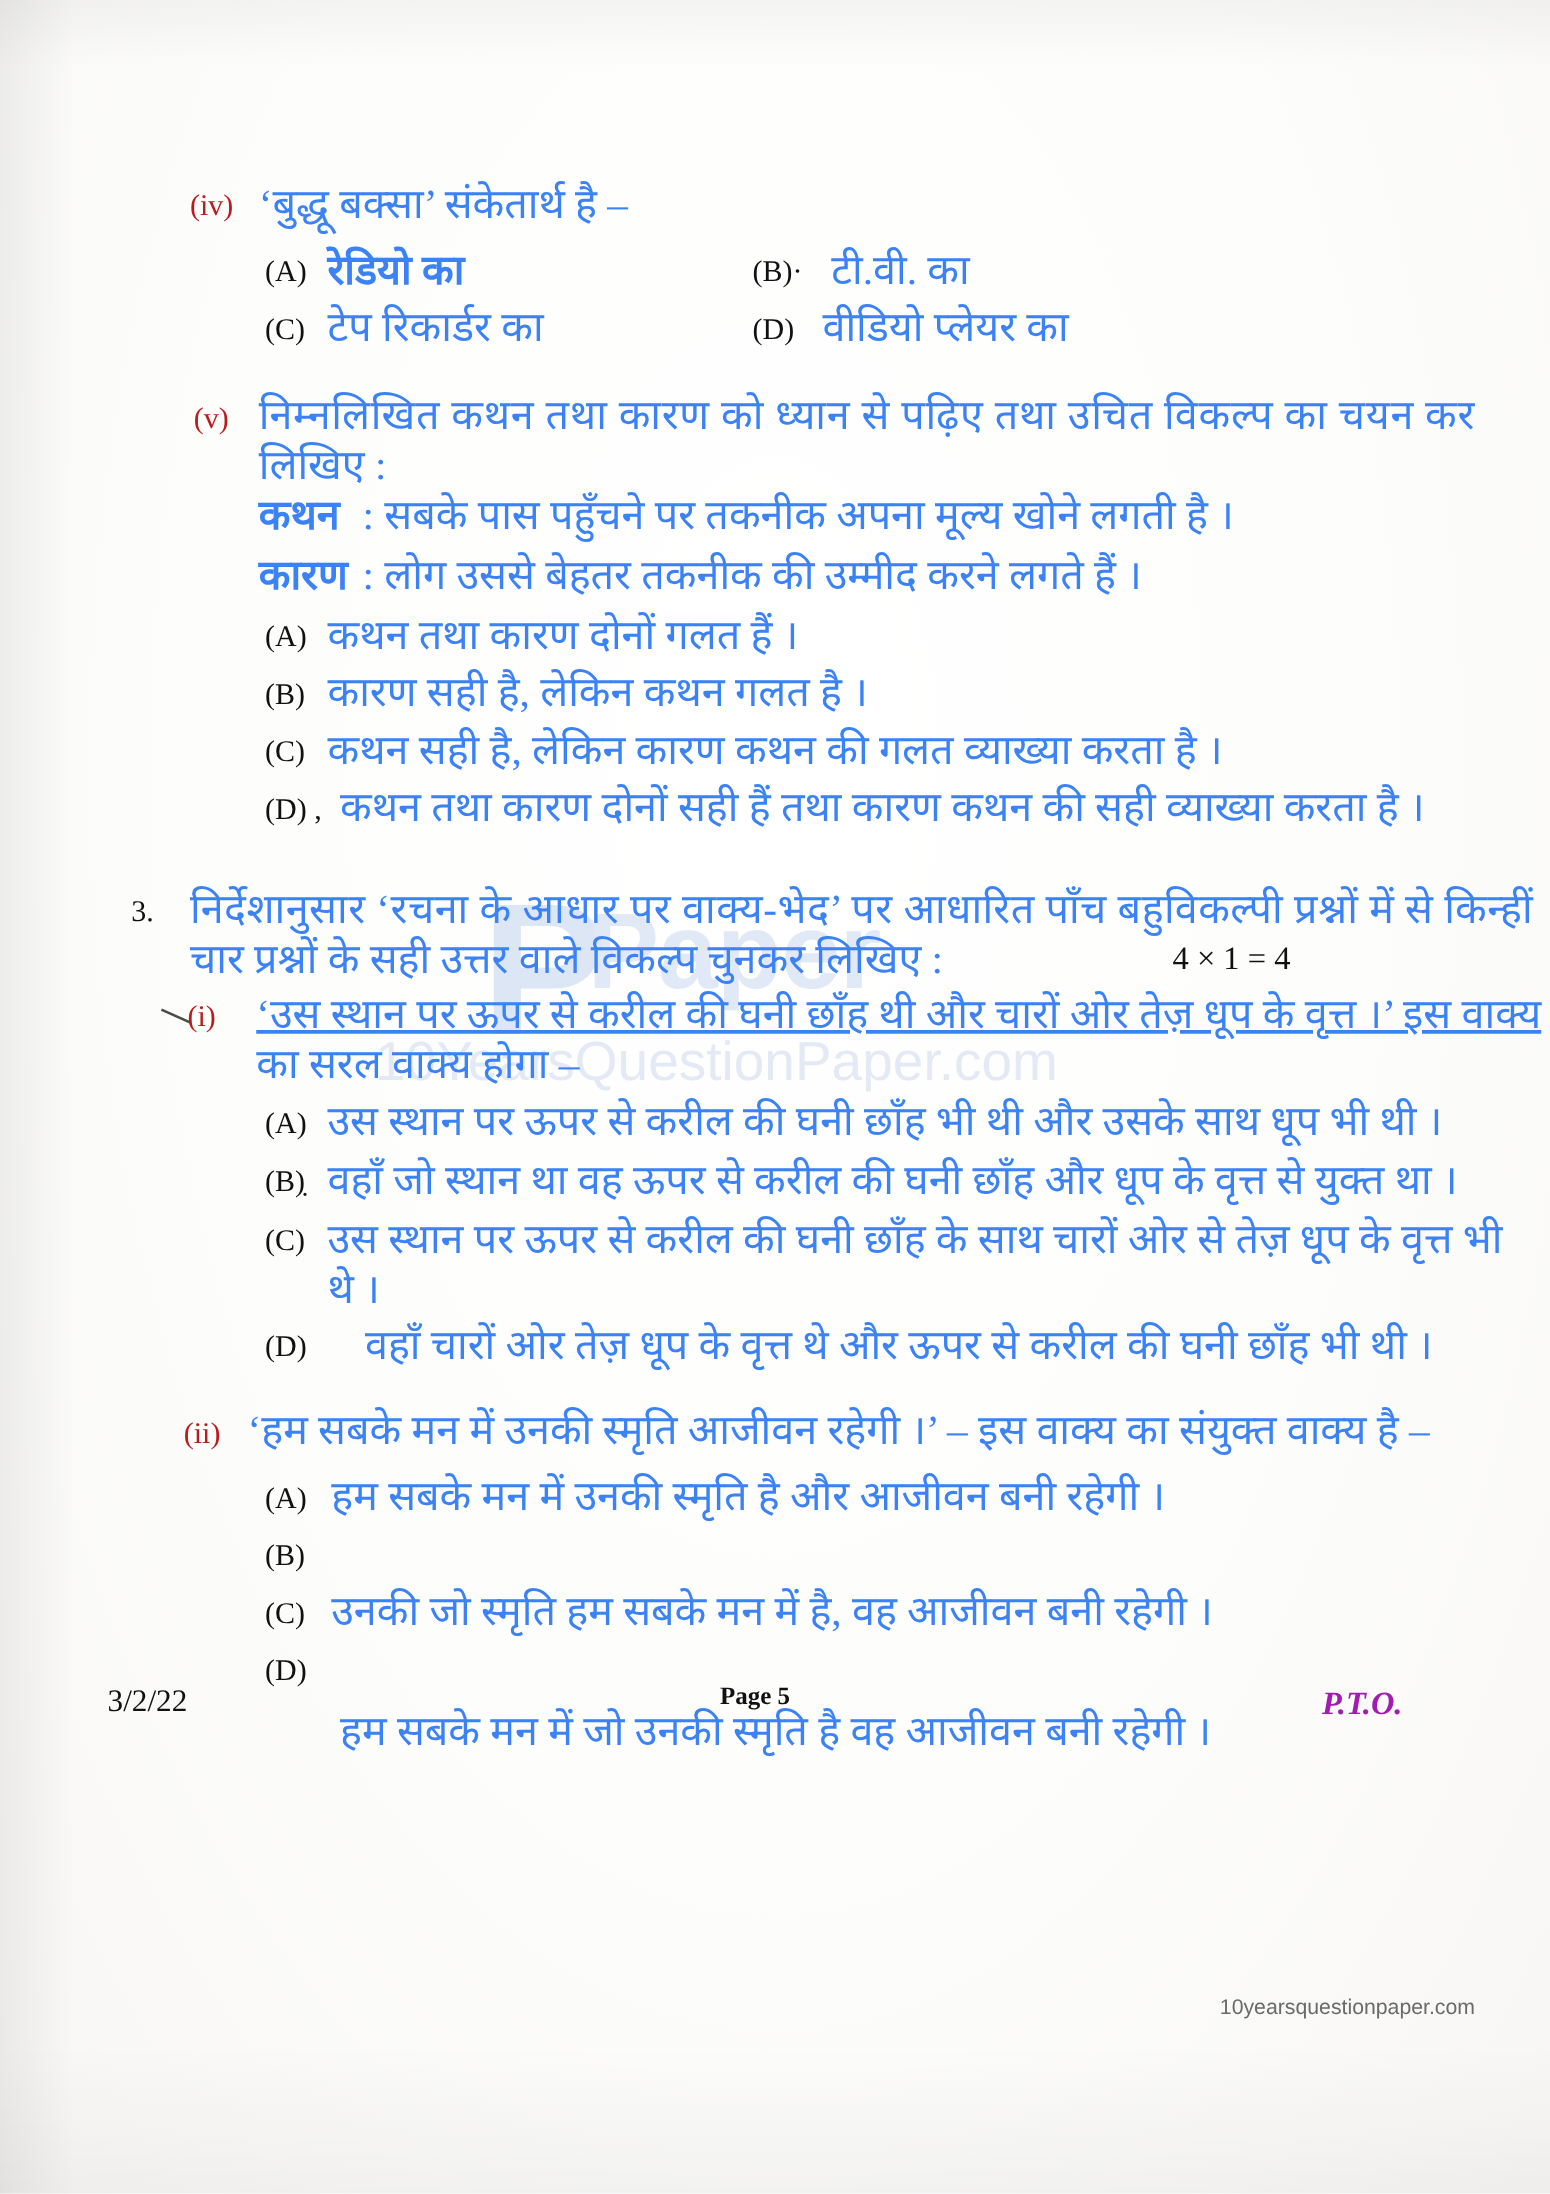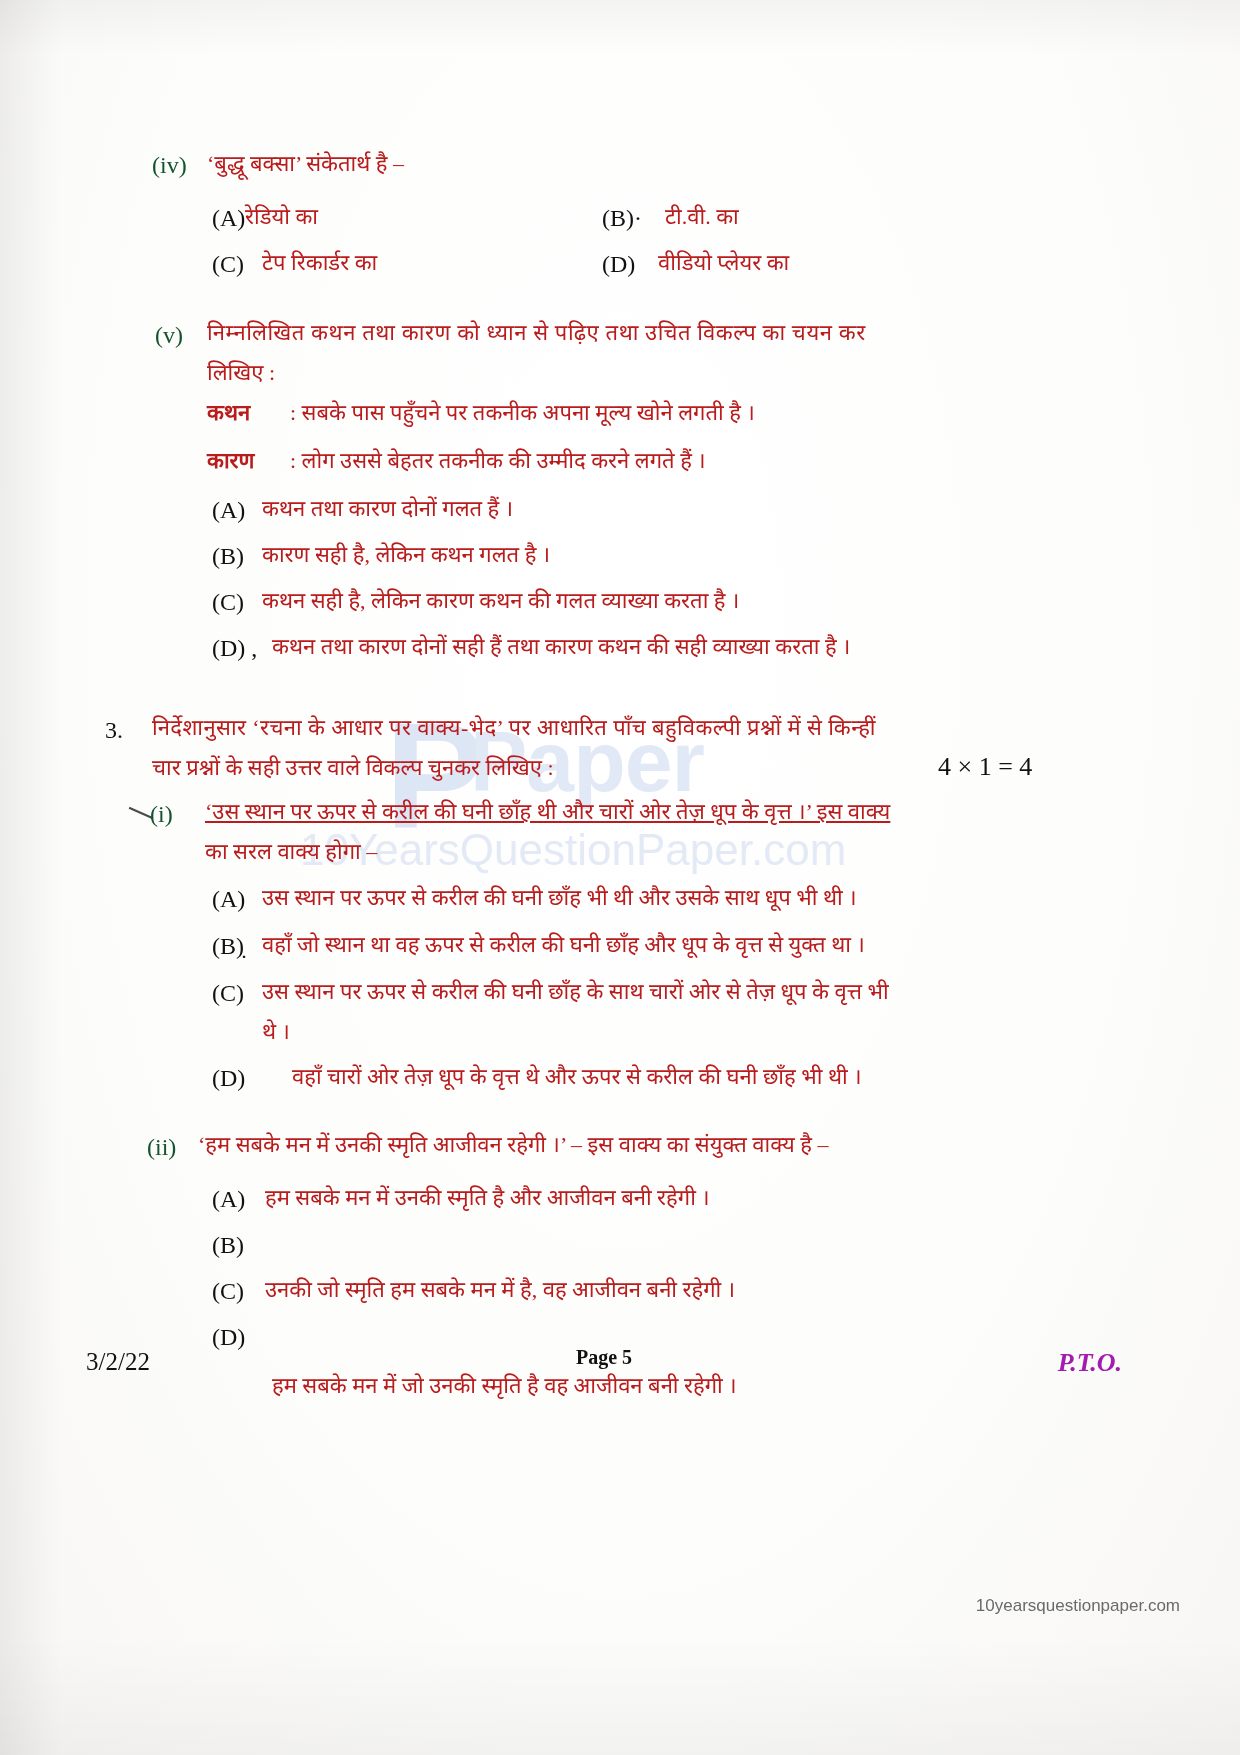--- a/index.html
+++ b/index.html
@@ -98,36 +98,36 @@
   }
 
   .hindi {
     font-family: "Liberation Serif", "DejaVu Serif", serif;
   }
 
   
   .ln {
     position: absolute;
     white-space: nowrap;
-    font-size: 22px;
+    font-size: 33px;
     line-height: 30px;
+    color: #3b82f6;
+  }
+
+  .marker {
+    position: absolute;
+    font-size: 24px;
+    color: #111;
+    font-family: "Liberation Serif", serif;
+  }
+
+  .roman {
+    position: absolute;
+    font-size: 24px;
     color: #b91c1c;
-  }
-
-  .marker {
-    position: absolute;
-    font-size: 24px;
-    color: #111;
-    font-family: "Liberation Serif", serif;
-  }
-
-  .roman {
-    position: absolute;
-    font-size: 24px;
-    color: #14532d;
   }
 
   .opt-letter {
     position: absolute;
     font-size: 24px;
     color: #111;
   }
 
   .bold-h { font-weight: bold; }
 
@@ -190,21 +190,21 @@
 <div class="wm-logo">P</div>
 <div class="wm-paper-word">Paper</div>
 <div class="wm-url">10YearsQuestionPaper.com</div>
 
 <div class="content">
 
   <div class="roman" style="left:152px; top:152px;">(iv)</div>
   <div class="ln hindi" style="left:207px; top:149px;">‘बुद्धू बक्सा’ संकेतार्थ है –</div>
 
   <div class="opt-letter" style="left:212px; top:205px;">(A)</div>
-  <div class="ln hindi" style="left:245px; top:202px;">रेडियो का</div>
+  <div class="ln hindi" style="left:262px; top:202px;font-weight:bold;">रेडियो का</div>
 
   <div class="opt-letter" style="left:602px; top:205px;">(B)·</div>
   <div class="ln hindi" style="left:665px; top:202px;">टी.वी. का</div>
 
   <div class="opt-letter" style="left:212px; top:251px;">(C)</div>
   <div class="ln hindi" style="left:262px; top:248px;">टेप रिकार्डर का</div>
 
   <div class="opt-letter" style="left:602px; top:251px;">(D)</div>
   <div class="ln hindi" style="left:658px; top:248px;">वीडियो प्लेयर का</div>
 

